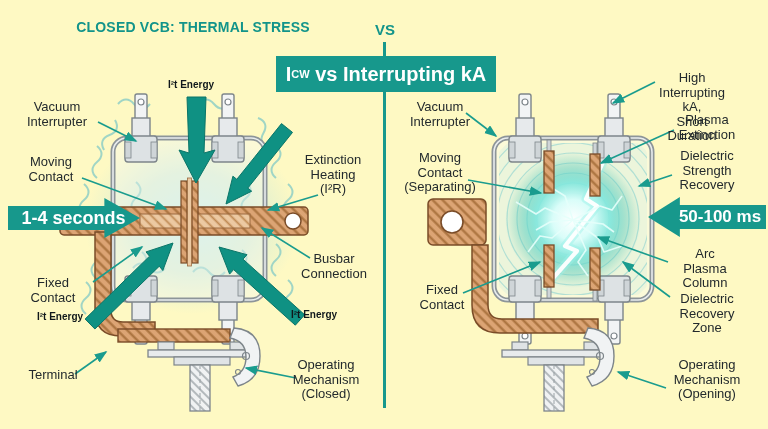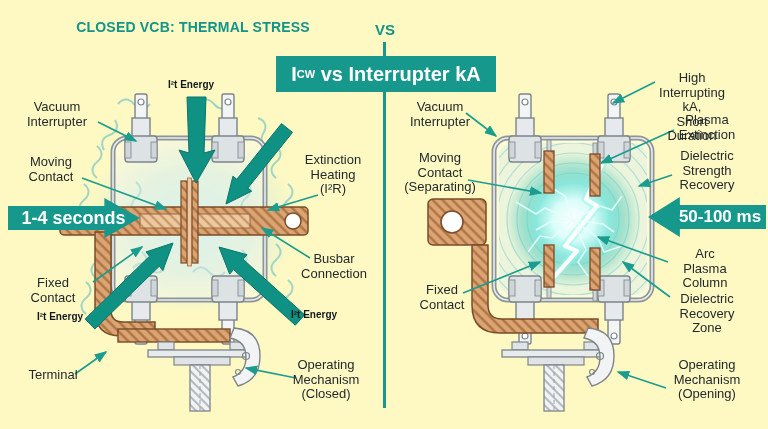--- a/index.html
+++ b/index.html
@@ -233,21 +233,21 @@
         <line x1="666" y1="388" x2="618" y2="372" marker-end="url(#ah)"></line>
       </g>
     </g>
   </svg>
 
   <div id="divider"></div>
 
   <div class="hdr" style="left:193px;top:19px;">CLOSED VCB: THERMAL STRESS</div>
   <div class="vs" style="left:385px;top:21px;">VS</div>
 
-  <div id="banner"><span>I</span><sub>CW</sub><span> vs Interrupter kA</span></div>
+  <div id="banner"><span>I</span><sub>CW</sub><span> vs Interrupting kA</span></div>
 
   <div class="lbl" style="left:57px;top:100px;">Vacuum
 Interrupter</div>
   <div class="lbl" style="left:51px;top:155px;">Moving
 Contact</div>
   <div class="lbl b" style="left:191px;top:79px;">I²t Energy</div>
   <div class="lbl" style="left:333px;top:153px;">Extinction
 Heating
 (I²R)</div>
   <div class="lbl" style="left:53px;top:276px;">Fixed

